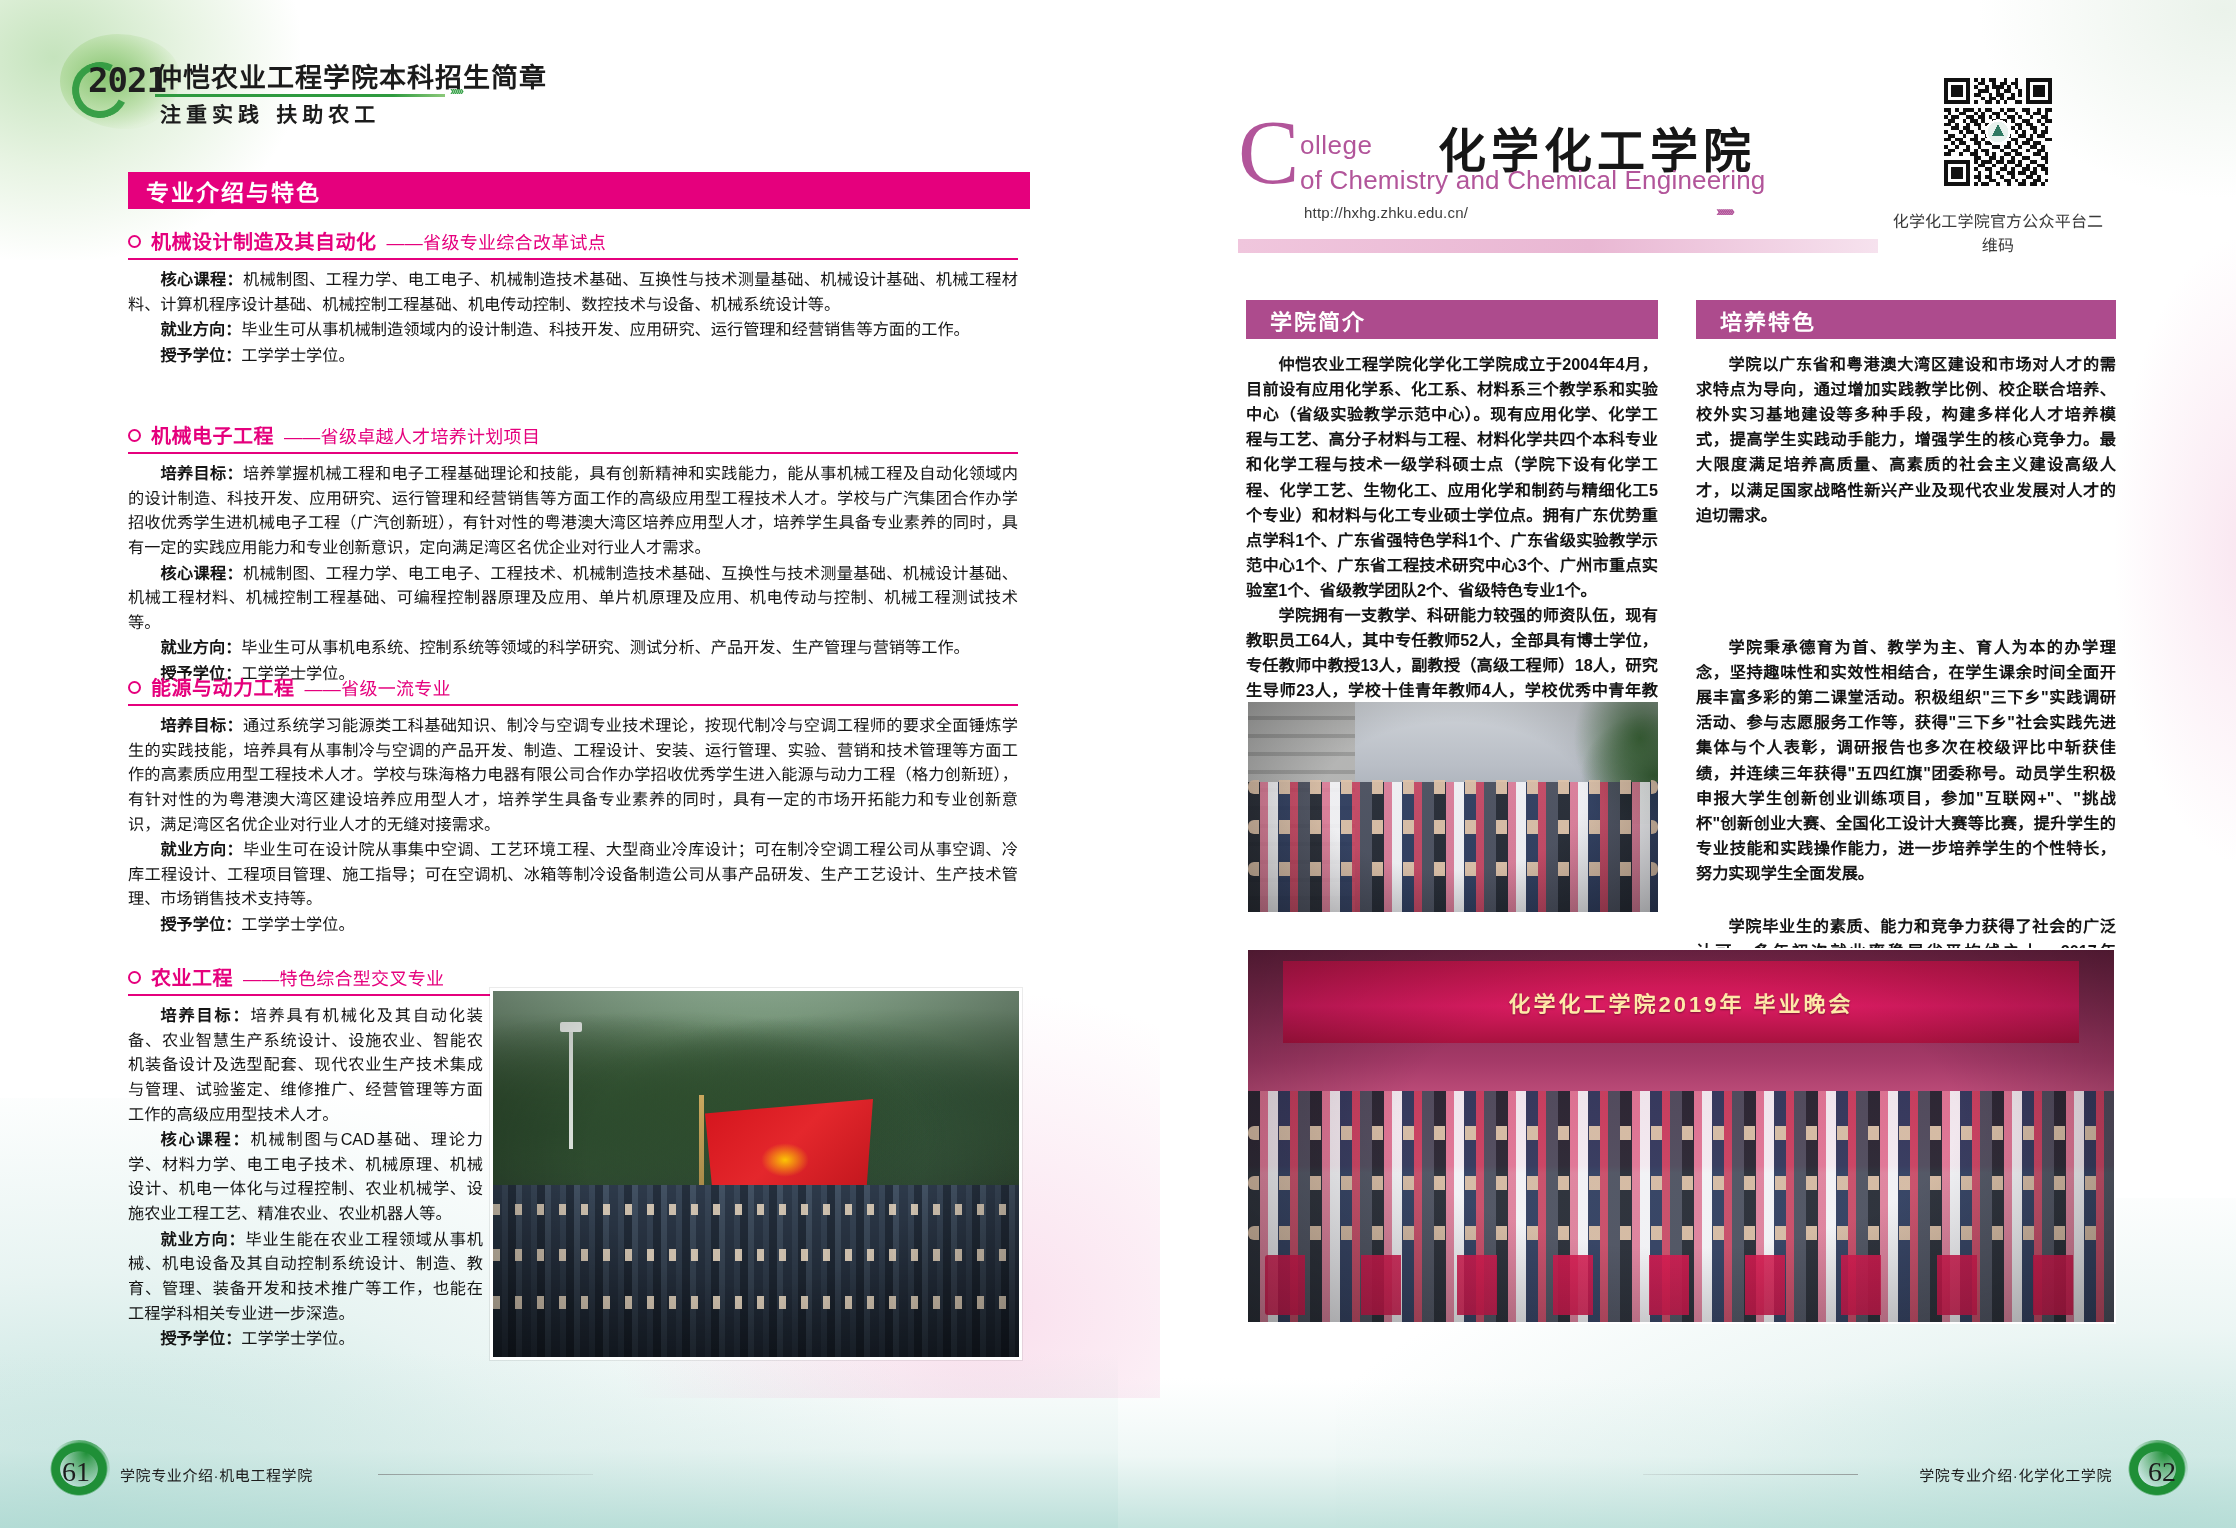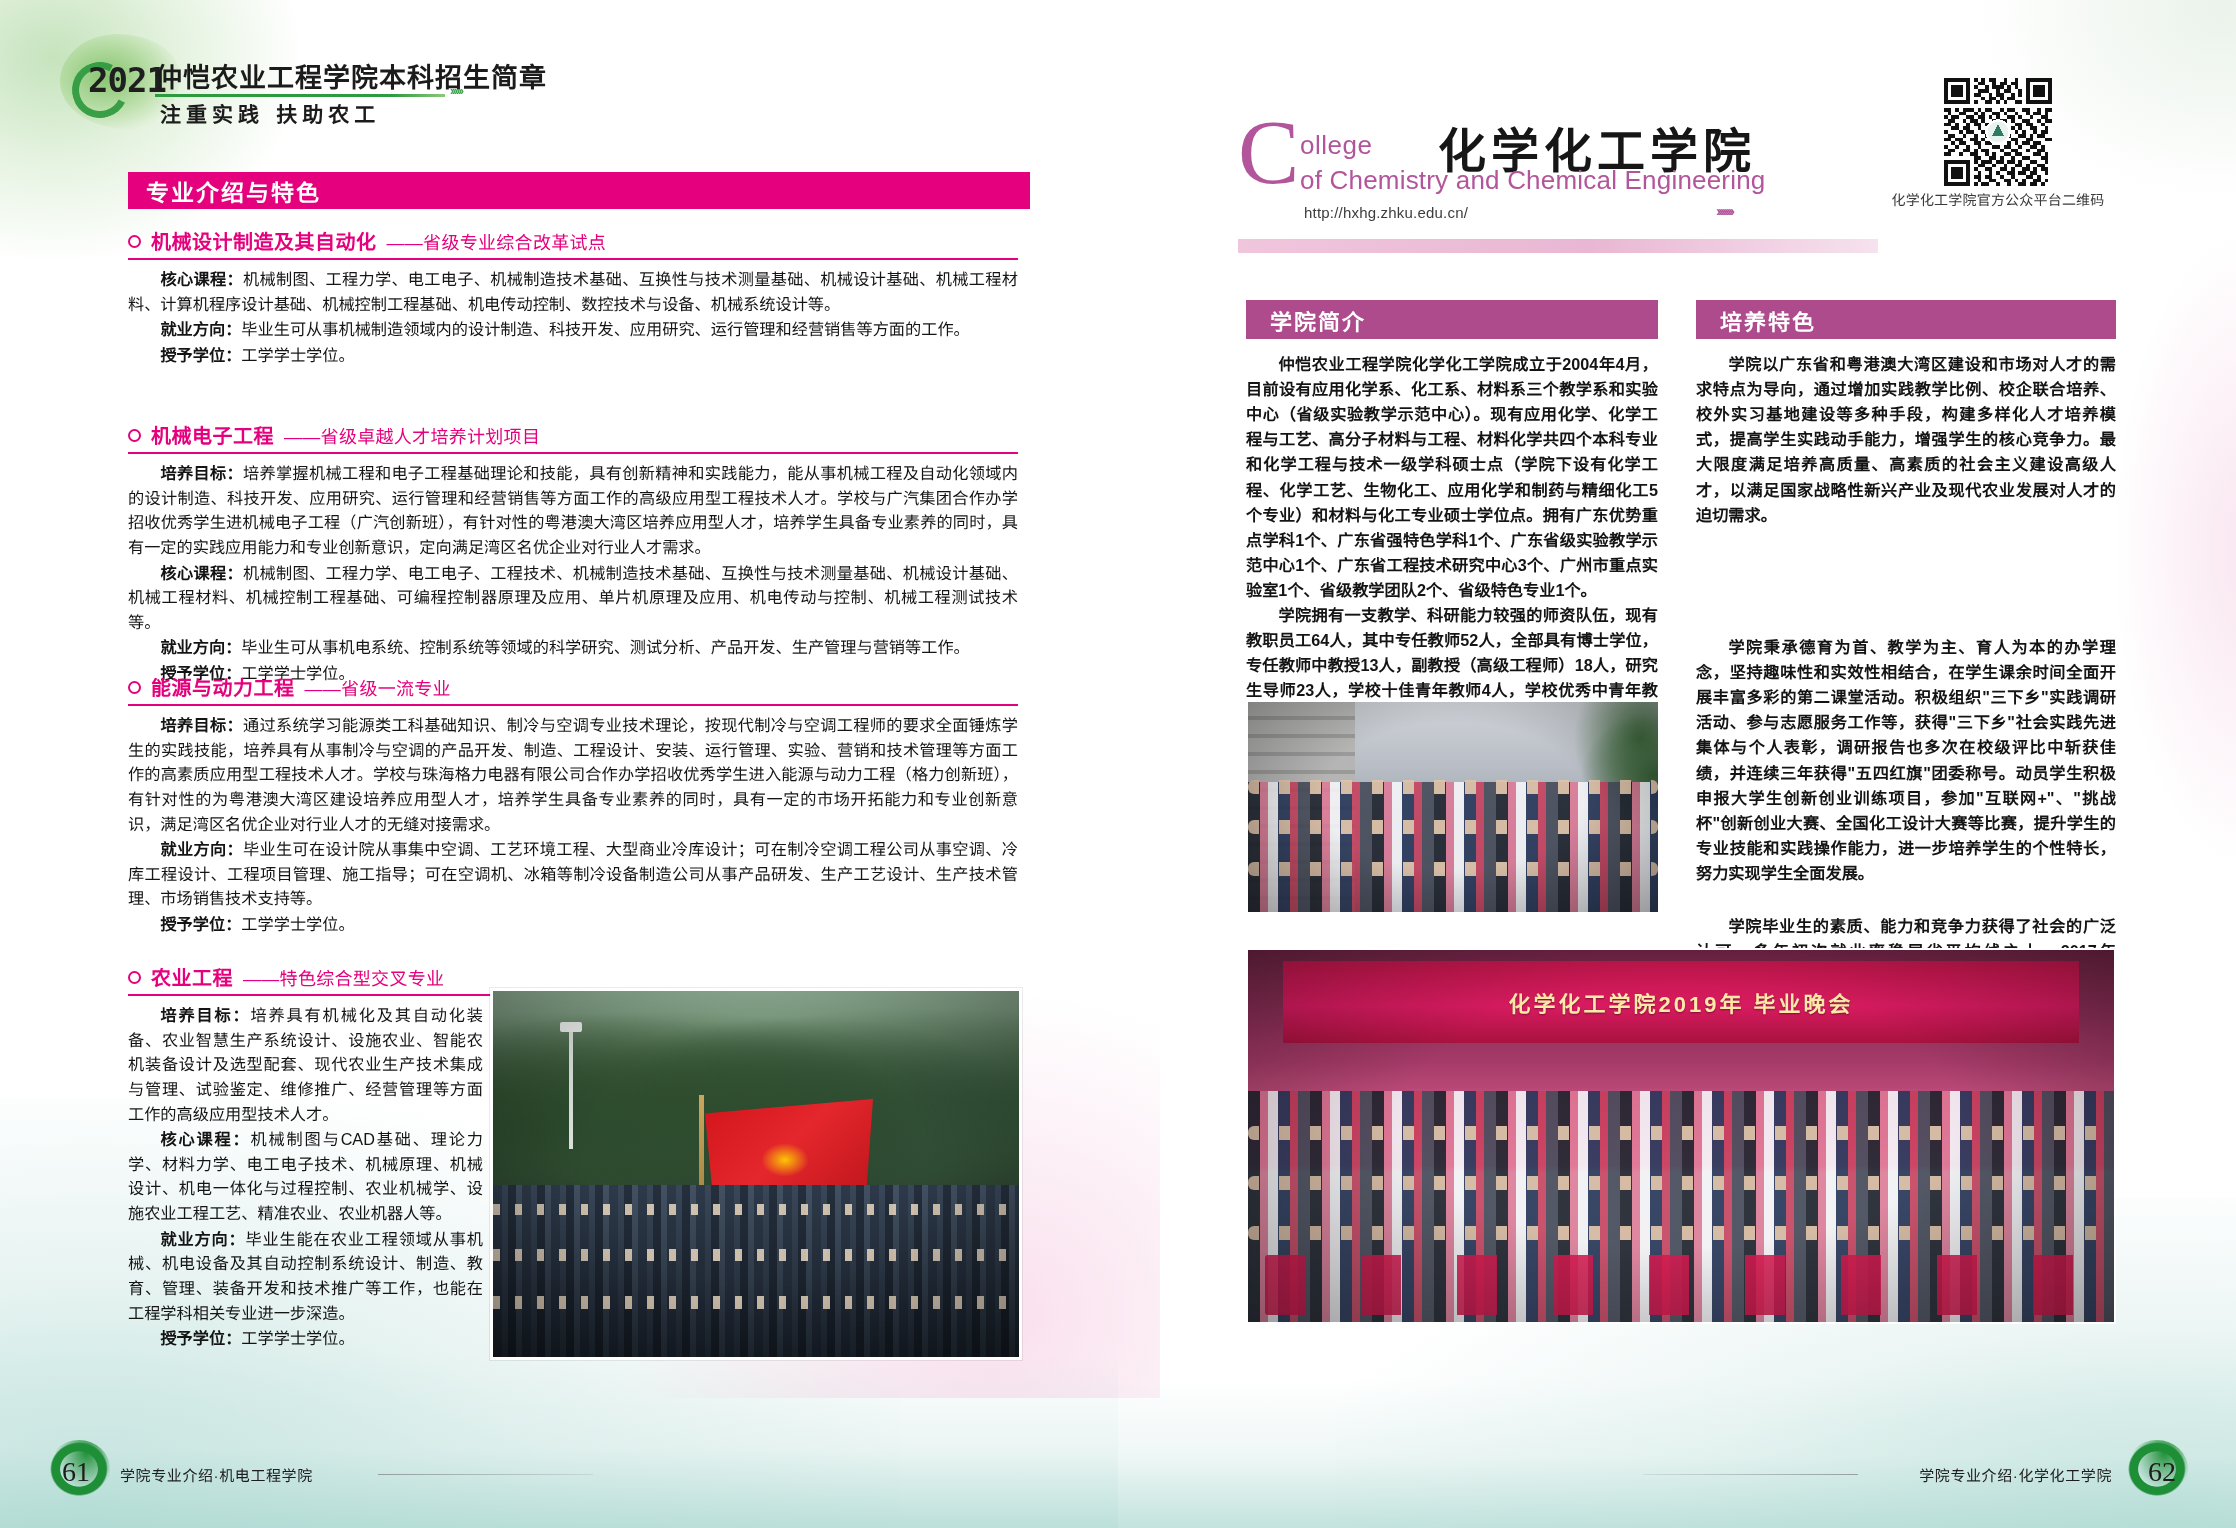--- a/index.html
+++ b/index.html
@@ -235,21 +235,21 @@
     position: absolute; left: 0; top: 127px; width: 640px; height: 14px;
     background: linear-gradient(to right, #f0c6dd 0%, #e9b7d3 55%, #f6e2ee 100%);
   }
 
   .qr-wrap { position: absolute; left: 770px; top: 78px; width: 220px; text-align: center; }
   .qr-img {
     width: 108px; height: 108px; margin: 0 auto;
     position: relative; background: #ffffff;
   }
   .qr-caption {
-    margin-top: 3px; font-size: 14px; color: #3a3a3a; letter-spacing: .2px;
+    margin-top: 22px; font-size: 16px; color: #3a3a3a; letter-spacing: .2px;
   }
 
   .sec-band {
     position: absolute; height: 39px;
     background: #ad4b8d;
     color: #ffffff; font-size: 22px; font-weight: 700; letter-spacing: 2px;
     display: flex; align-items: center; padding-left: 24px;
   }
   .rcol { position: absolute; }
   .rpara {

